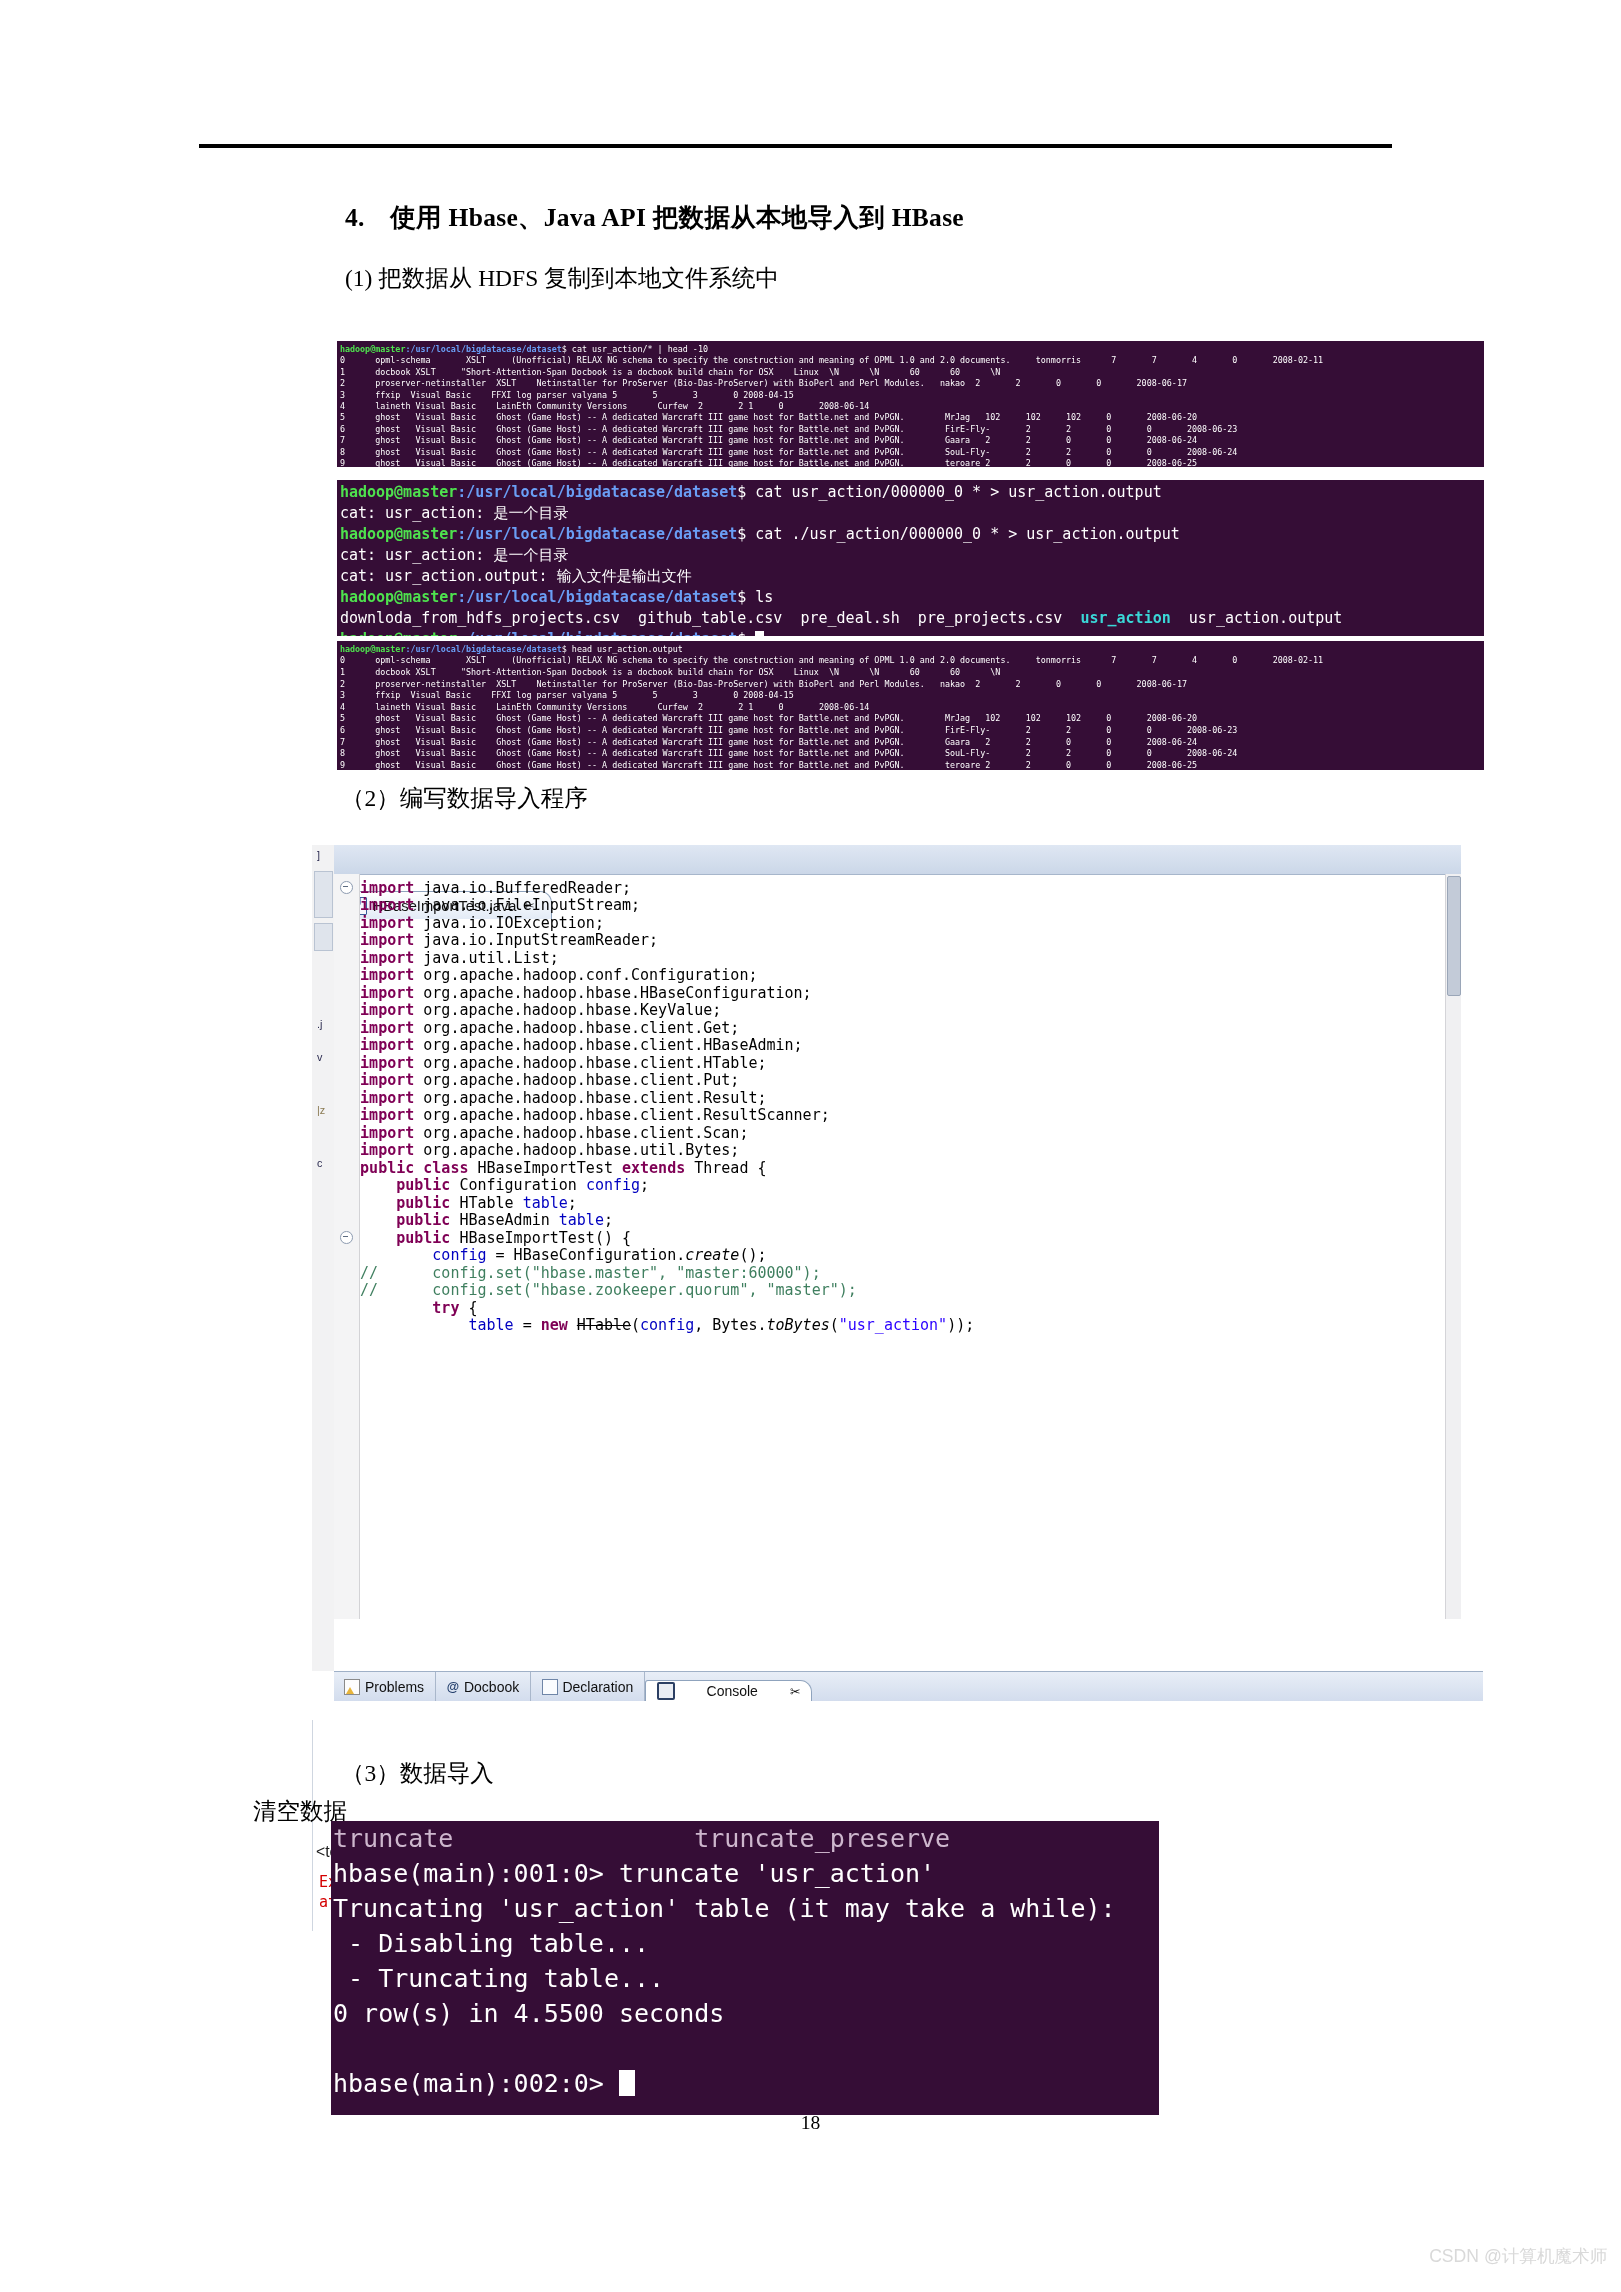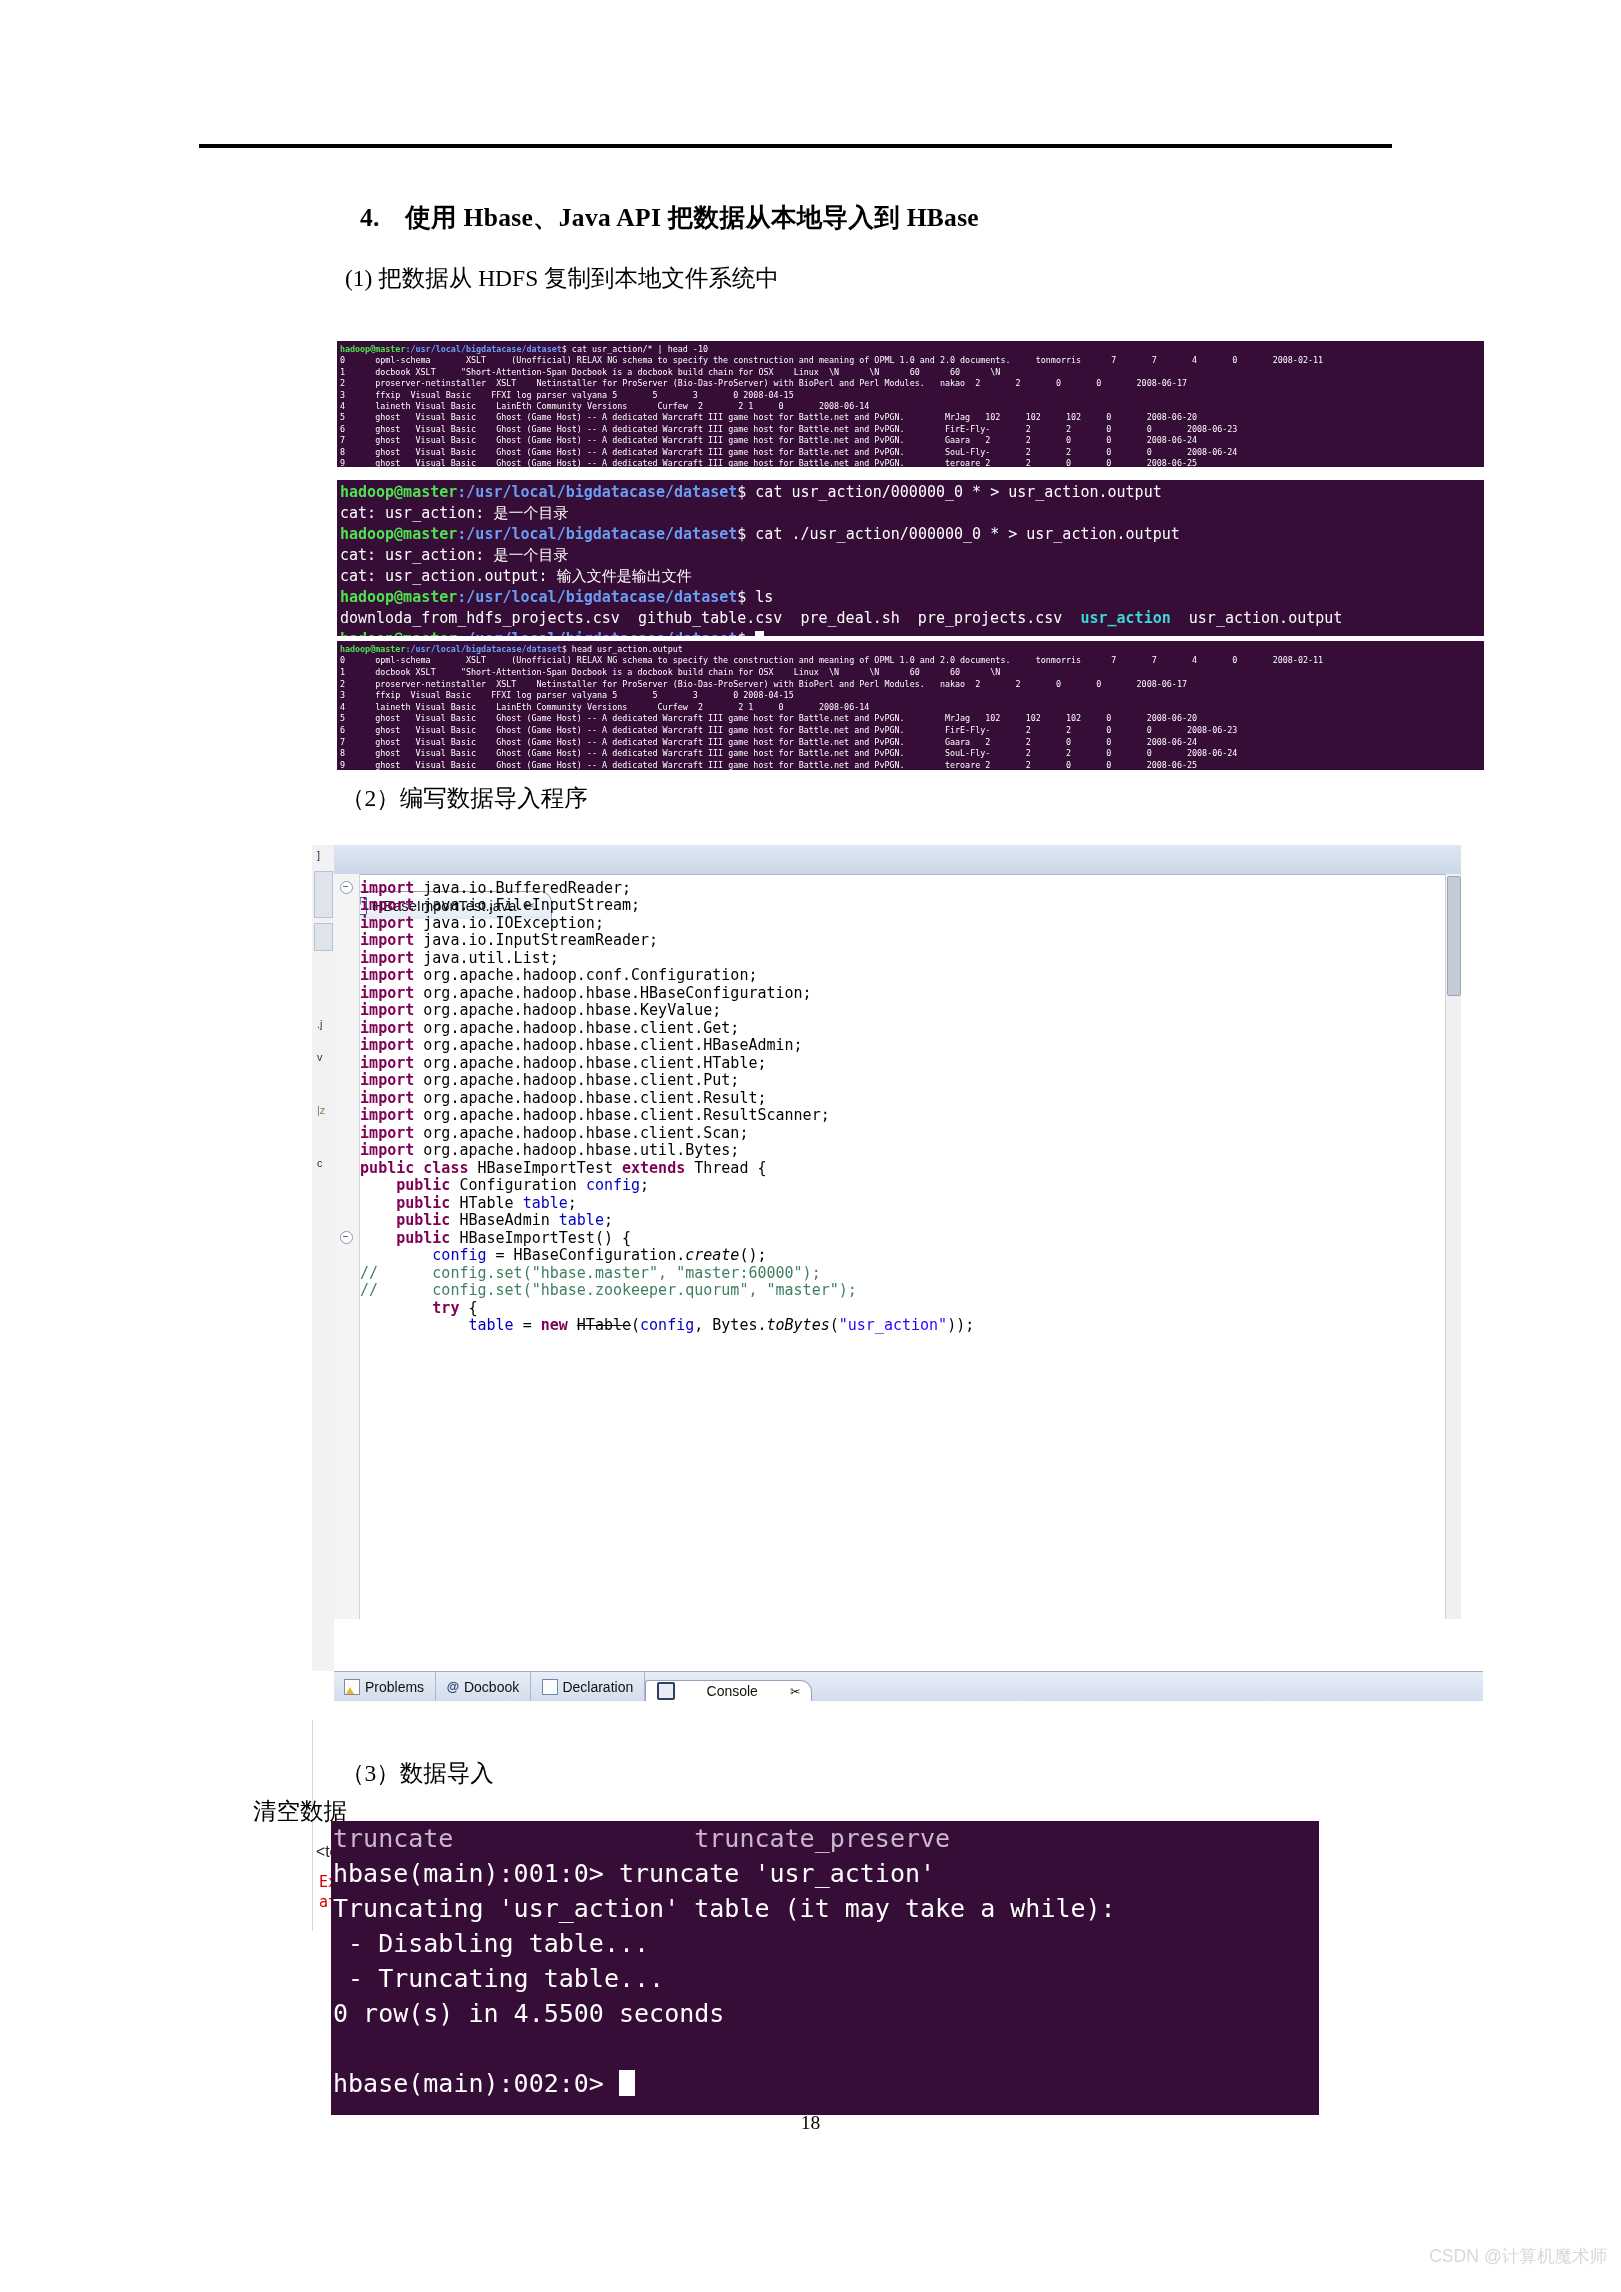--- a/index.html
+++ b/index.html
@@ -33,21 +33,20 @@
   
   .h-sec {
     position: absolute;
     left: 345px;
     top: 200px;
     font-size: 25.5px;
     font-weight: bold;
     letter-spacing: 0.3px;
     color: #000;
     white-space: nowrap;
-    margin-left: 15px;
   }
   .h-sec .num { margin-right: 25.5px; }
 
   .p-step {
     position: absolute;
     font-size: 23.5px;
     color: #000;
     white-space: nowrap;
   }
   #step1 { left: 345px; top: 262px; }
@@ -279,21 +278,21 @@
     position: absolute; left: 312px; top: 1720px;
     width: 1149px; height: 211px;
     background: #ffffff;
     border-left: 1px solid #cfd6e0;
   }
 
   
   #term5 {
     position: absolute;
     left: 331px; top: 1821px;
-    width: 988px; height: 294px;
+    width: 828px; height: 294px;
     background: #350d36;
     overflow: hidden;
   }
   #term5 .shell {
     position: absolute; left: 0; top: 0;
     font-family: "DejaVu Sans Mono", "Liberation Mono", monospace;
     font-size: 25px;
     line-height: 35px;
     color: #ffffff;
     white-space: pre;

